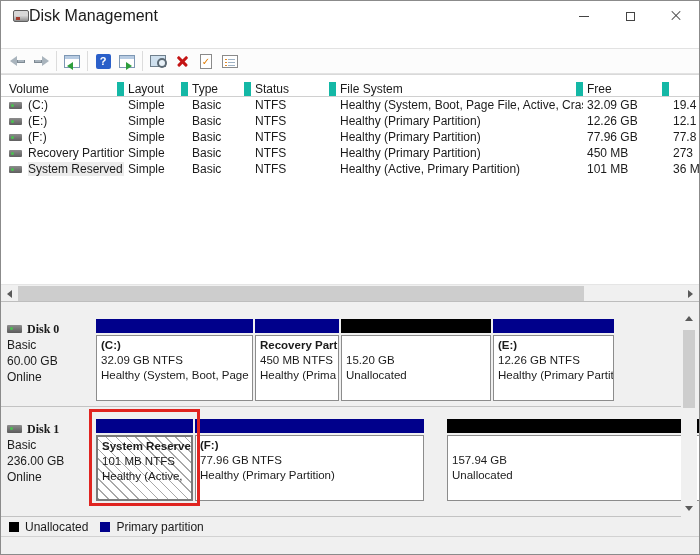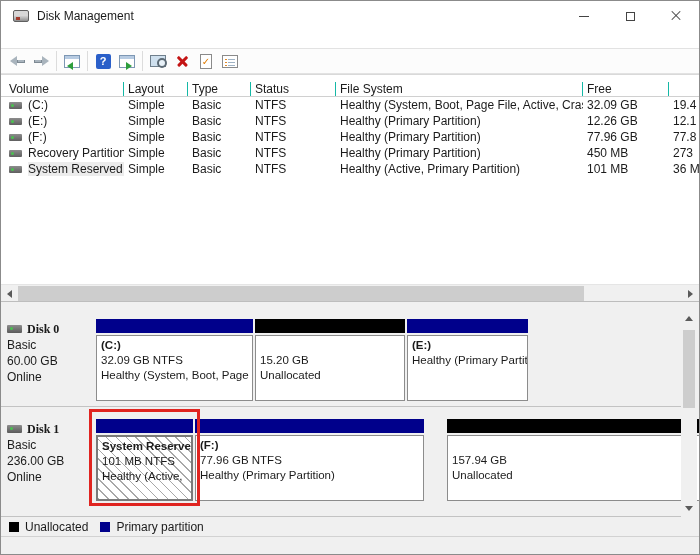--- a/index.html
+++ b/index.html
@@ -4,21 +4,21 @@
 <style>
   * { box-sizing: border-box; margin: 0; padding: 0; }
   html,body { background:#e8e8e8; }
   body { font-family:"Liberation Sans","DejaVu Sans",sans-serif; font-size:12px; color:#1b1b1b; }
   .win { position:relative; width:700px; height:555px; background:#fff; border:1px solid #8b8b8b; overflow:hidden; }
 
   
   .titlebar { position:absolute; top:0; left:0; right:0; height:30px; background:#fff; display:flex; align-items:center; }
   .dmicon { width:16px; height:12px; margin-left:12px; background:linear-gradient(#d8d8d8 45%,#8f8f8f); border:1px solid #5f5f5f; border-radius:2px; position:relative; }
   .dmicon::after { content:''; position:absolute; left:2px; bottom:1px; width:4px; height:3px; background:#a33b2e; }
-  .title-text { margin-left:8px; font-size:12px; }
+  .title-text { font-size:16px; }
   .wctl { position:absolute; top:0; right:0; height:30px; display:flex; }
   .wbtn { width:46px; height:30px; display:flex; align-items:center; justify-content:center; position:relative; }
   .g-min { width:10px; height:1px; background:#444; }
   .g-max { width:9px; height:9px; border:1px solid #444; }
   .g-close { width:12px; height:12px; position:relative; }
   .g-close::before,.g-close::after { content:''; position:absolute; left:0; top:5px; width:12px; height:1px; background:#444; }
   .g-close::before { transform:rotate(45deg); } .g-close::after { transform:rotate(-45deg); }
 
   
   .menubar { position:absolute; top:47px; left:0; right:0; height:17px; display:flex; align-items:center; background:#fff; }
@@ -49,21 +49,21 @@
   .i-props { position:relative; width:16px; height:13px; background:#fff; border:1px solid #8a8a8a; }
   .i-props::before { content:''; position:absolute; left:5px; top:3px; right:2px; height:7px;
     background:repeating-linear-gradient(#9fb2c4 0 1px, transparent 1px 3px); }
   .i-props::after { content:''; position:absolute; left:2px; top:3px; width:2px; height:7px;
     background:repeating-linear-gradient(#e08a2a 0 1px, transparent 1px 3px); }
 
   
   .listview { position:absolute; top:73px; left:0; right:0; height:227px; background:#fff; border-top:1px solid #d9d9d9; }
   .tgrid { display:grid; grid-template-columns:123px 64px 63px 85px 247px 86px auto; }
   .thead { height:22px; border-bottom:1px solid #d0d0d0; }
-  .thead .hc { display:flex; align-items:center; padding-left:4px; border-right:1px solid #14b8a6; overflow:hidden; white-space:nowrap;margin-top:7px; }
+  .thead .hc { display:flex; align-items:center; padding-left:4px; border-right:7px solid #14b8a6; overflow:hidden; white-space:nowrap;margin-top:7px; }
   .thead .hc.first { padding-left:8px; }
   .trow { height:16px; align-items:center; }
   .trow .cell { padding-left:4px; overflow:hidden; white-space:nowrap; }
   .cvol { display:flex; align-items:center; padding-left:8px !important; }
   .volicon { flex:0 0 13px; width:13px; height:7px; background:linear-gradient(#8d8d8d,#5f5f5f); border-radius:1px; margin-right:6px; position:relative; }
   .volicon::after { content:''; position:absolute; left:2px; top:2px; width:3px; height:3px; background:#49c24f; border-radius:50%; }
   .sel-name { background:#ececec; }
 
   
   .hscroll { position:absolute; left:0; right:0; bottom:0; height:17px; background:#f0f0f0; border-top:1px solid #e5e5e5; }
@@ -284,32 +284,41 @@
       </div>
       <div class="parts">
         <div class="part p-d0-0">
           <div class="band"></div>
           <div class="pbody">
             <div class="pt">(C:)</div>
             <div>32.09 GB NTFS</div>
             <div>Healthy (System, Boot, Page</div>
           </div>
         </div>
+        <div class="part p-d0-1">
+          <div class="band"></div>
+          <div class="pbody">
+            <div class="pt">Recovery Part</div>
+            <div>450 MB NTFS</div>
+            <div>Healthy (Prima</div>
+          </div>
+        </div>
         <div class="part p-d0-2">
           <div class="band unalloc"></div>
           <div class="pbody">
             <div class="pt"></div>
             <div>15.20 GB</div>
             <div>Unallocated</div>
           </div>
         </div>
         <div class="part p-d0-3">
           <div class="band"></div>
           <div class="pbody">
             <div class="pt">(E:)</div>
+            <div>12.26 GB NTFS</div>
             <div>Healthy (Primary Partitio</div>
           </div>
         </div>
       </div>
     </div>
 
     <div class="diskrow r1">
       <div class="disklabel">
         <div class="dname">
             <span class="diskicon"></span>

